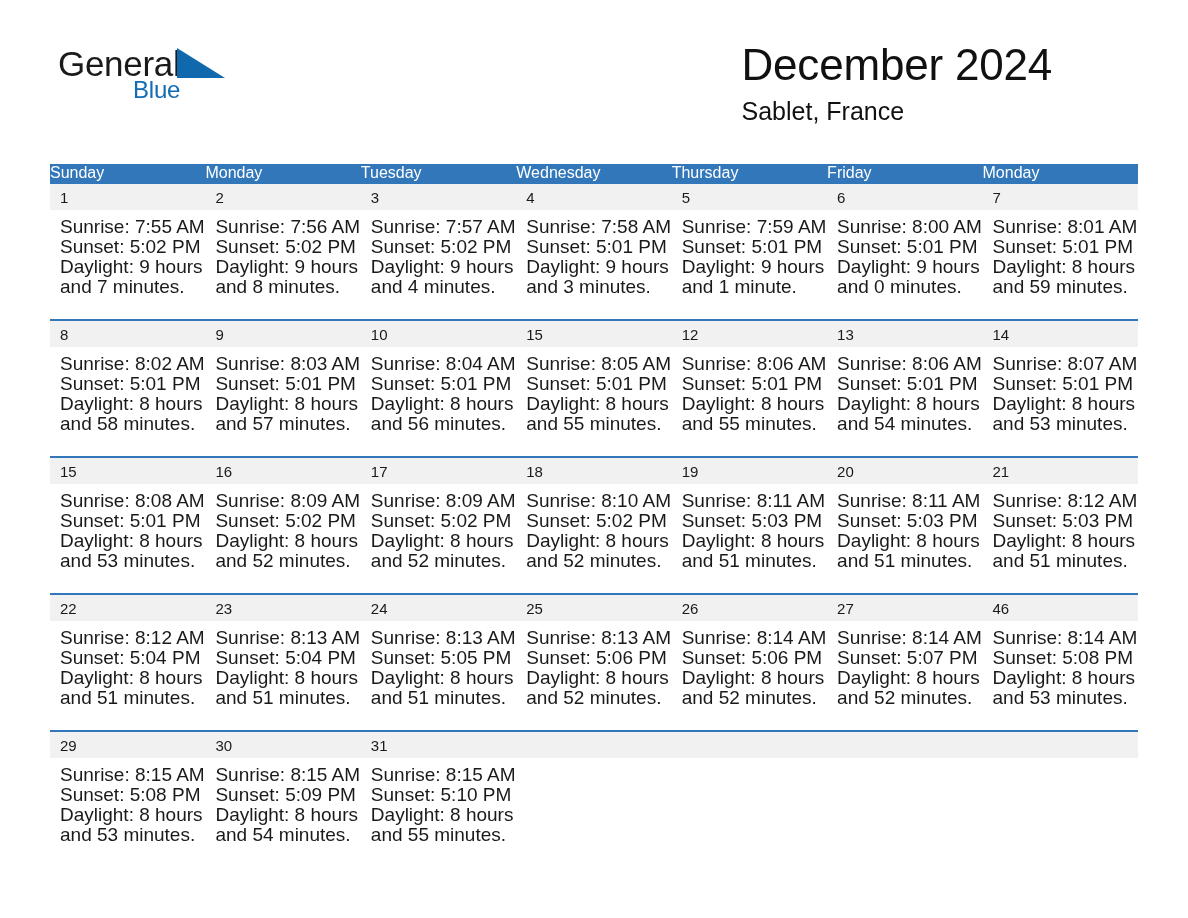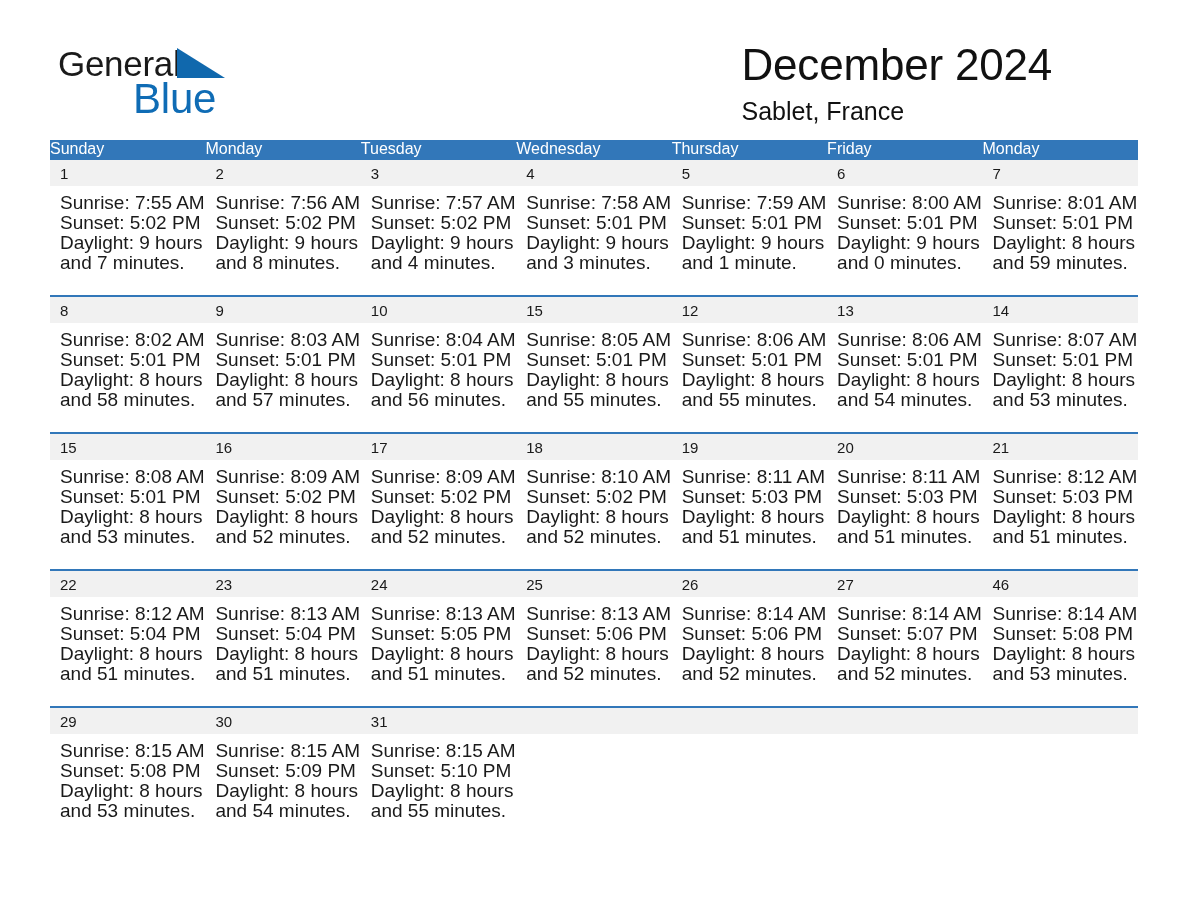--- a/index.html
+++ b/index.html
@@ -45,21 +45,21 @@
     font-weight: 400;
     height: 36px;
   }
   .logo-tri {
     display: inline-block;
     vertical-align: -2px;
     margin-left: -3px;
   }
   .logo-row2 {
     display: block;
-    font-size: 42px;
+    font-size: 24px;
     color: #0f6cb5;
     font-weight: 400;
     margin-top: -4px;
     margin-left: 75px;
     letter-spacing: -0.2px;
   }
   .title-block {
     position: absolute;
     right: 4px;
     top: 40px;
@@ -76,21 +76,21 @@
     font-weight: 400;
     color: #111111;
     margin-top: 8px;
     line-height: 1.15;
   }
 
   
   .calendar {
     position: absolute;
     left: 50px;
-    top: 140px;
+    top: 164px;
     width: 1088px;
     border-collapse: collapse;
     table-layout: fixed;
   }
   .calendar th,
   .calendar td {
     padding: 0;
     margin: 0;
     vertical-align: top;
   }

